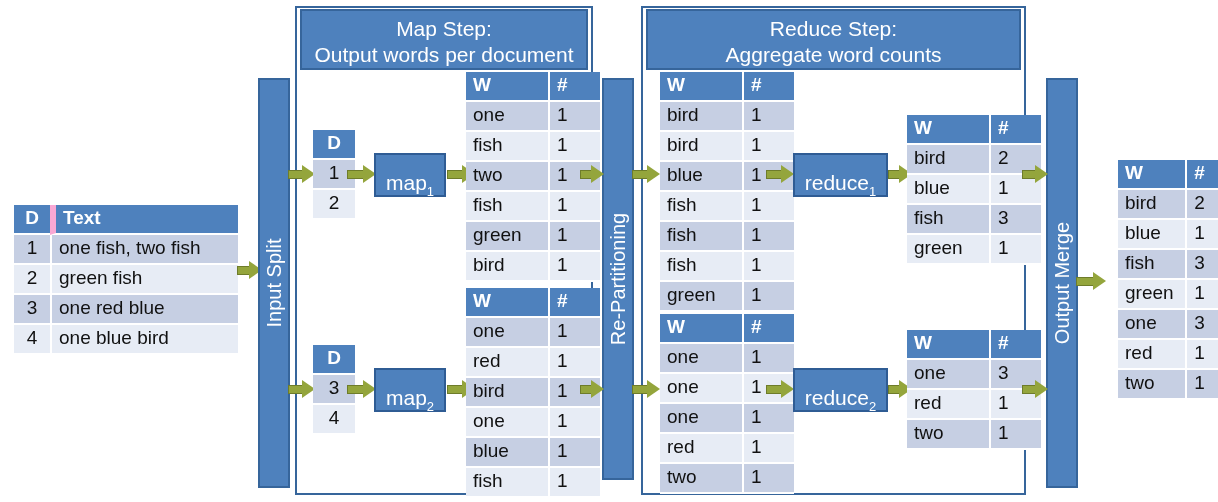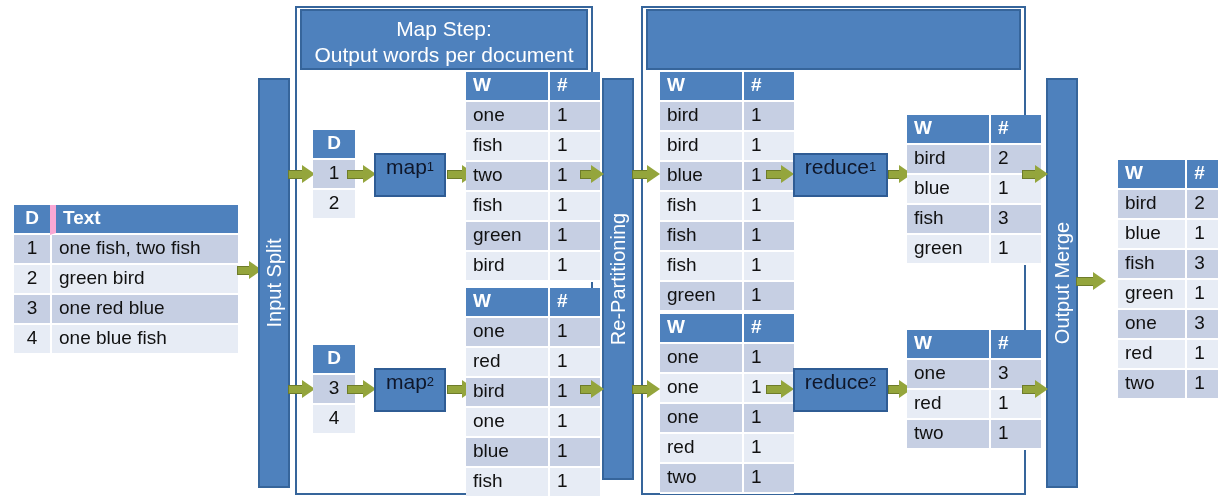--- a/index.html
+++ b/index.html
@@ -125,24 +125,24 @@
   #input-split-bar { left: 258px; top: 78px;  width: 32px; height: 410px; }
   #repartition-bar { left: 602px; top: 78px;  width: 32px; height: 402px; }
   #output-merge-bar { left: 1046px; top: 78px; width: 32px; height: 410px; }
 
   
   .opbox {
     position: absolute;
     background: #4E81BD;
     border: 2px solid #2F5C94;
     box-sizing: border-box;
-    color: #0f172a;
+    color: #ffffff;
     font-size: 21px;
     display: flex;
-    align-items: flex-start;
+    align-items: flex-end;
     justify-content: center;
     white-space: nowrap;
   }
   .opbox sub { font-size: 13px; vertical-align: baseline; position: relative; top: 4px; }
   #map-box-1    { left: 374px; top: 153px; width: 72px; height: 44px; }
   #map-box-2    { left: 374px; top: 368px; width: 72px; height: 44px; }
   #reduce-box-1 { left: 793px; top: 153px; width: 95px; height: 44px; }
   #reduce-box-2 { left: 793px; top: 368px; width: 95px; height: 44px; }
 
   
@@ -174,45 +174,47 @@
 <div id="stage">
 
   <div class="stepbox" id="map-step-box"></div>
   <div class="stepbox" id="reduce-step-box"></div>
 
   <div class="stephdr" id="map-step-hdr">
     <div>Map Step:</div>
     <div>Output words per document</div>
   </div>
   <div class="stephdr" id="reduce-step-hdr">
+    <div>Reduce Step:</div>
+    <div>Aggregate word counts</div>
   </div>
 
   <table class="dtable" id="input-doc-table">
     <thead>
       <tr>
         <th class="idcol">D</th>
         <th class="textcol">Text</th>
       </tr>
     </thead>
     <tbody>
       <tr>
         <td class="idcol">1</td>
         <td class="textcol">one fish, two fish</td>
       </tr>
       <tr>
         <td class="idcol">2</td>
-        <td class="textcol">green bird</td>
+        <td class="textcol">green fish</td>
       </tr>
       <tr>
         <td class="idcol">3</td>
         <td class="textcol">one red blue</td>
       </tr>
       <tr>
         <td class="idcol">4</td>
-        <td class="textcol">one blue fish</td>
+        <td class="textcol">one blue bird</td>
       </tr>
     </tbody>
   </table>
 
   <div class="garrow" style="left:237px; top:261px; width:25px;">
     <div class="shaft" style="width:14px;"></div>
       <div class="head" style="left:12px;"></div>
   </div>
 
   <div class="vbar" id="input-split-bar">

